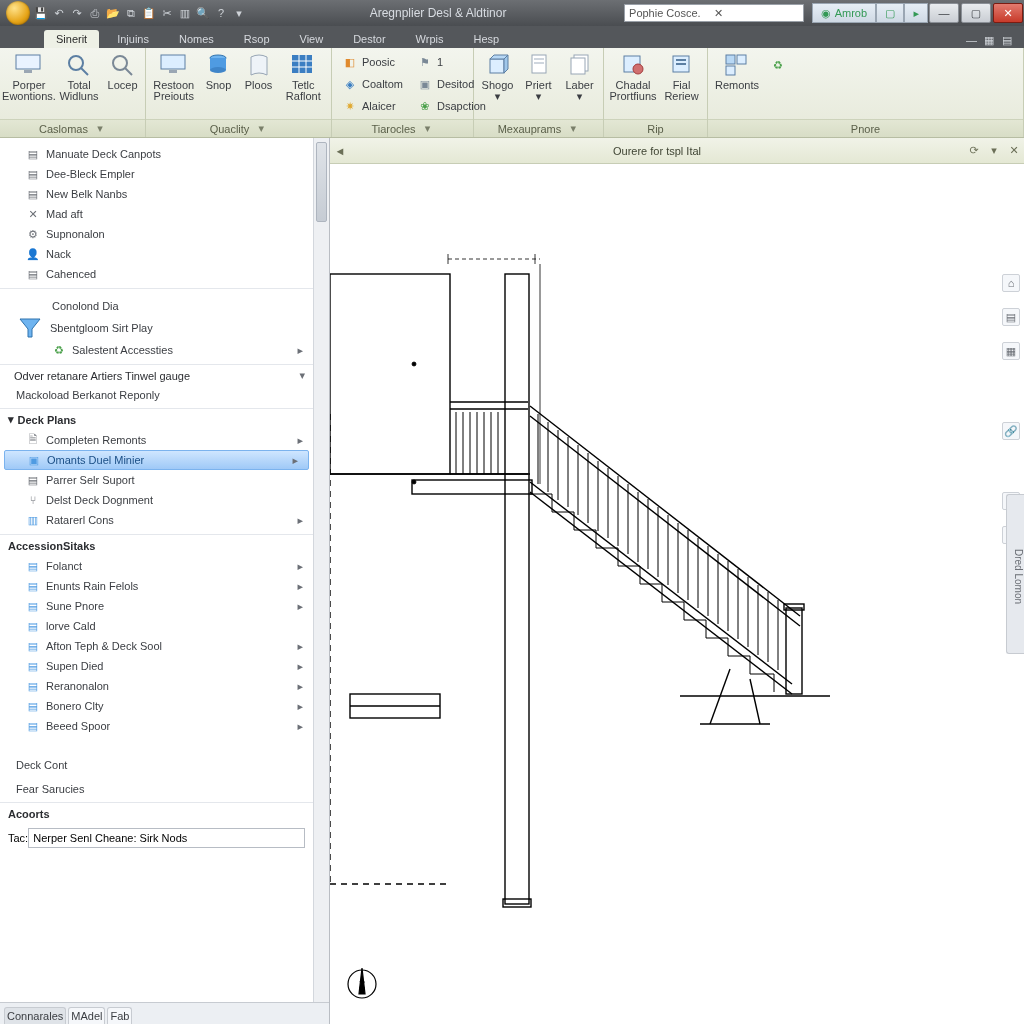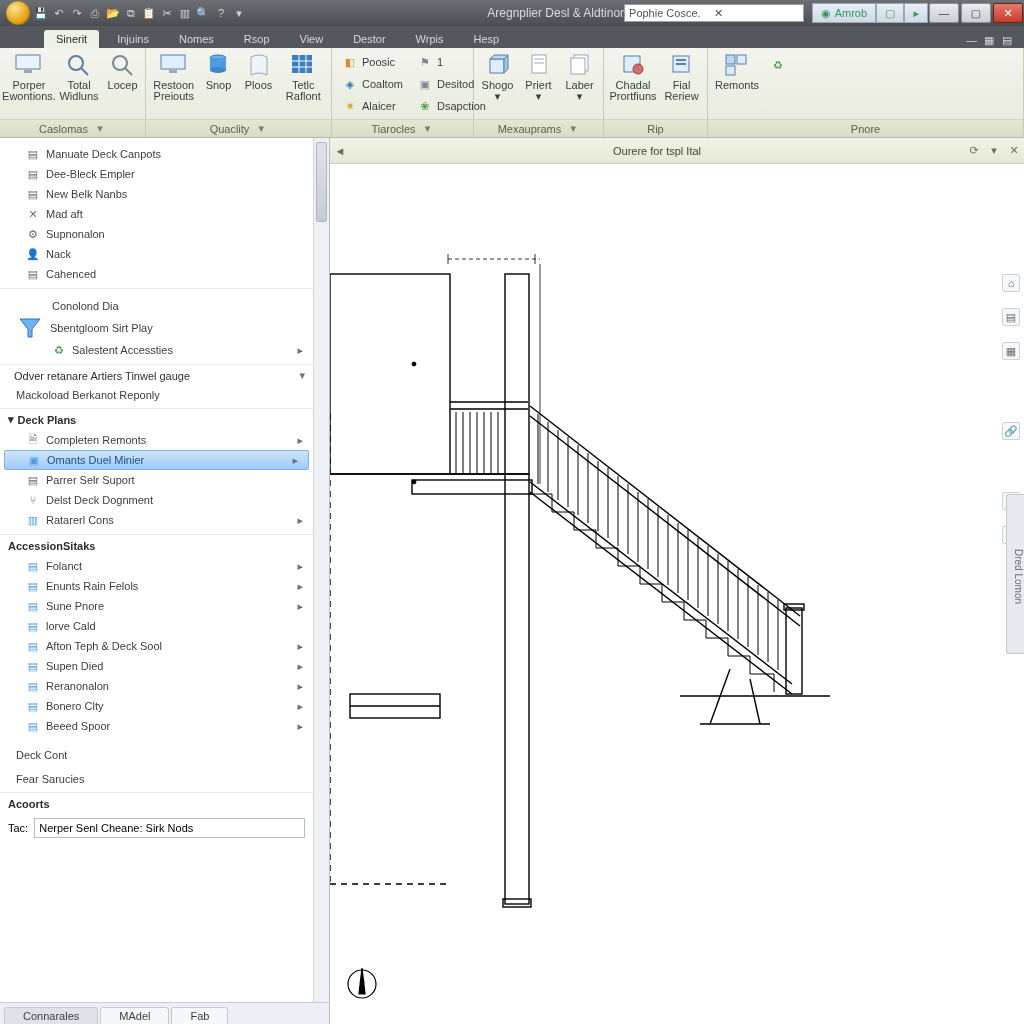--- a/index.html
+++ b/index.html
@@ -3,21 +3,21 @@
 <meta charset="utf-8">
 <style>
 * { box-sizing: border-box; margin: 0; padding: 0; font-family: "Segoe UI", Tahoma, sans-serif; font-size: 11px; }
 html, body { width: 1024px; height: 1024px; overflow: hidden; background: #d6d9de; }
 
 
 .titlebar { height: 26px; background: linear-gradient(#6c6f73, #4a4d51); display: flex; align-items: center; color: #e8e8e8; }
 .qat { display: flex; gap: 4px; padding: 0 6px; align-items: center; }
 .orb { width: 24px; height: 24px; border-radius: 50%; background: radial-gradient(circle at 35% 30%, #ffe28a, #e6a417 60%, #a96d00); box-shadow: inset 0 0 2px rgba(0,0,0,.5); }
 .qat-icon { width: 14px; height: 14px; display: inline-flex; align-items: center; justify-content: center; color: #cfd3d8; }
-.titlebar-center { flex: 1; text-align: right; color: #d8dce2; font-size: 12px; }
+.titlebar-center { flex: 1; text-align: center; color: #d8dce2; font-size: 12px; }
 .titlebar-search { width: 180px; height: 18px; background: #fff; border: 1px solid #9aa0a8; display: flex; align-items: center; padding: 8px 4px; color: #555; }
 .titlebar-search span { flex:1; }
 .win-controls { display: flex; margin-left: auto; }
 .win-btn { width: 30px; height: 20px; margin: 2px 1px; background: linear-gradient(#e9ecef,#c9cdd3); border: 1px solid #8a8f96; border-radius: 2px; display:flex; align-items:center; justify-content:center; color:#3a3d42; }
 .win-btn.close { background: linear-gradient(#e37b6f,#c73a2a); color:#fff; border-color:#7a1c12; }
 .aux-group { display:flex; align-items:center; gap:0; margin-left:8px; }
 .aux-btn { height: 20px; padding: 0 8px; background: linear-gradient(#e6eef6,#cfd9e4); border:1px solid #9aa6b3; color:#395; display:flex; align-items:center; gap:4px; }
 
 
 .ribbon-tabs { height: 22px; background: #54575b; display: flex; align-items: flex-end; padding-left: 44px; gap: 6px; }
@@ -50,24 +50,24 @@
 
 .tree-item { display:flex; align-items:center; gap:6px; height:20px; padding: 0 10px 0 26px; color:#3a3d42; }
 .tree-item .ico { width:14px; height:14px; display:inline-flex; align-items:center; justify-content:center; color:#6b6f76; }
 .tree-item.hasarrow::after { content:"▸"; margin-left:auto; color:#6b6f76; }
 .section-hdr { display:flex; align-items:center; height:22px; padding:0 8px; font-weight:600; color:#2b2d31; border-top:1px solid #e4e7ec; margin-top:4px; }
 .section-hdr .tri { margin-right:4px; color:#2b2d31; }
 .section-hdr.collapse .tri::before { content:"▾"; }
 .section-hdr .exp { margin-left:auto; color:#6b6f76; }
 .tree-item.selected { background: linear-gradient(#cfe6ff,#9fc9f7); border:1px solid #7bb3ee; border-radius:2px; margin:0 4px; padding-left:22px; }
 .plain-item { padding: 3px 10px 3px 16px; color:#3a3d42; }
-.field-row { display:flex; align-items:center; gap:6px; padding: 4px 8px; }
+.field-row { display:flex; align-items:center; padding: 4px 8px; }
 .field-row input { flex:1; height:20px; border:1px solid #b7bcc4; padding:0 4px; font-size:11px; }
 .bottom-tabs { height:22px; border-top:1px solid #c7cbd1; background:#eceff3; display:flex; align-items:flex-end; padding-left:4px; gap:2px; }
-.bottom-tab { padding: 2px 18px; background:#f5f7fa; border:1px solid #c7cbd1; border-bottom:none; border-radius:3px 3px 0 0; color:#3a3d42; }
+.bottom-tab { padding: 2px 2px; background:#f5f7fa; border:1px solid #c7cbd1; border-bottom:none; border-radius:3px 3px 0 0; color:#3a3d42; }
 .bottom-tab.active { background:#dfe3e8; }
 
 
 .canvas-wrap { flex:1; display:flex; flex-direction:column; background:#fff; position:relative; }
 .doc-header { height:26px; background: linear-gradient(#f1f3e8,#e4e8d4); border-bottom:1px solid #c7cdb5; display:flex; align-items:center; }
 .doc-header .nav { width:20px; text-align:center; color:#6b6f57; }
 .doc-header .title { flex:1; text-align:center; color:#3f4433; }
 .doc-header .ctl { width:20px; text-align:center; color:#6b6f57; }
 .canvas { flex:1; position:relative; background:#fff; }
 .canvas svg { position:absolute; inset:0; width:100%; height:100%; }
@@ -453,21 +453,21 @@
           </div>
         <div class="tree-item hasarrow">
             <span class="ico" style="color:#4f9be2">▤</span>
             <span>Bonero Clty</span>
           </div>
         <div class="tree-item hasarrow">
             <span class="ico" style="color:#4f9be2">▤</span>
             <span>Beeed Spoor</span>
           </div>
 
-        <div class="plain-item" style="margin-top:10px">Deck Cont</div>
+        <div class="plain-item" style="margin-top:20px">Deck Cont</div>
         <div class="plain-item" style="margin-top:6px">Fear Sarucies</div>
 
         <div class="section-hdr">
             <span>Acoorts</span>
           </div>
         <div class="field-row">
           <span>Tac:</span>
           <input type="text" value="Nerper Senl Cheane: Sirk Nods" style="">
         </div>
       </div>

